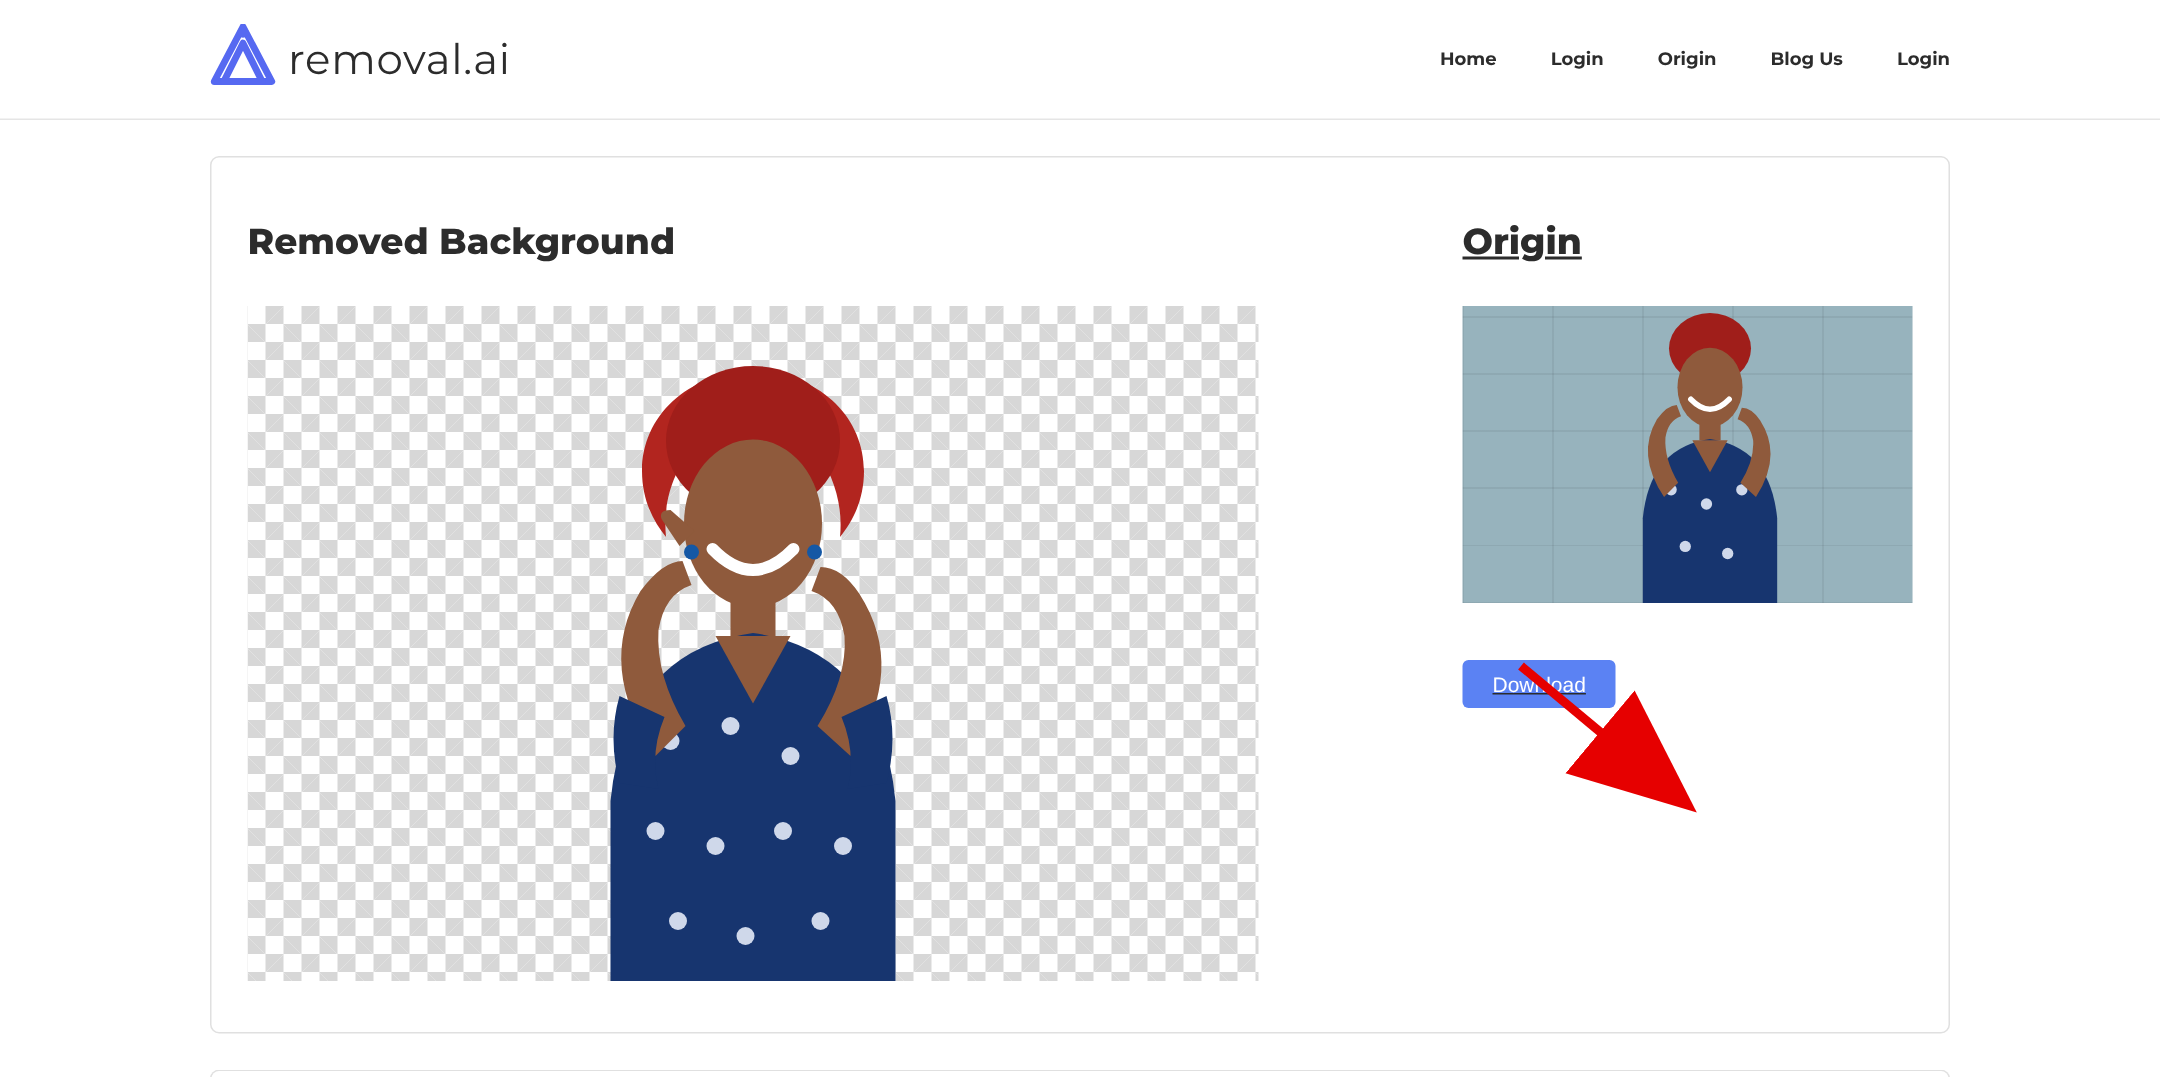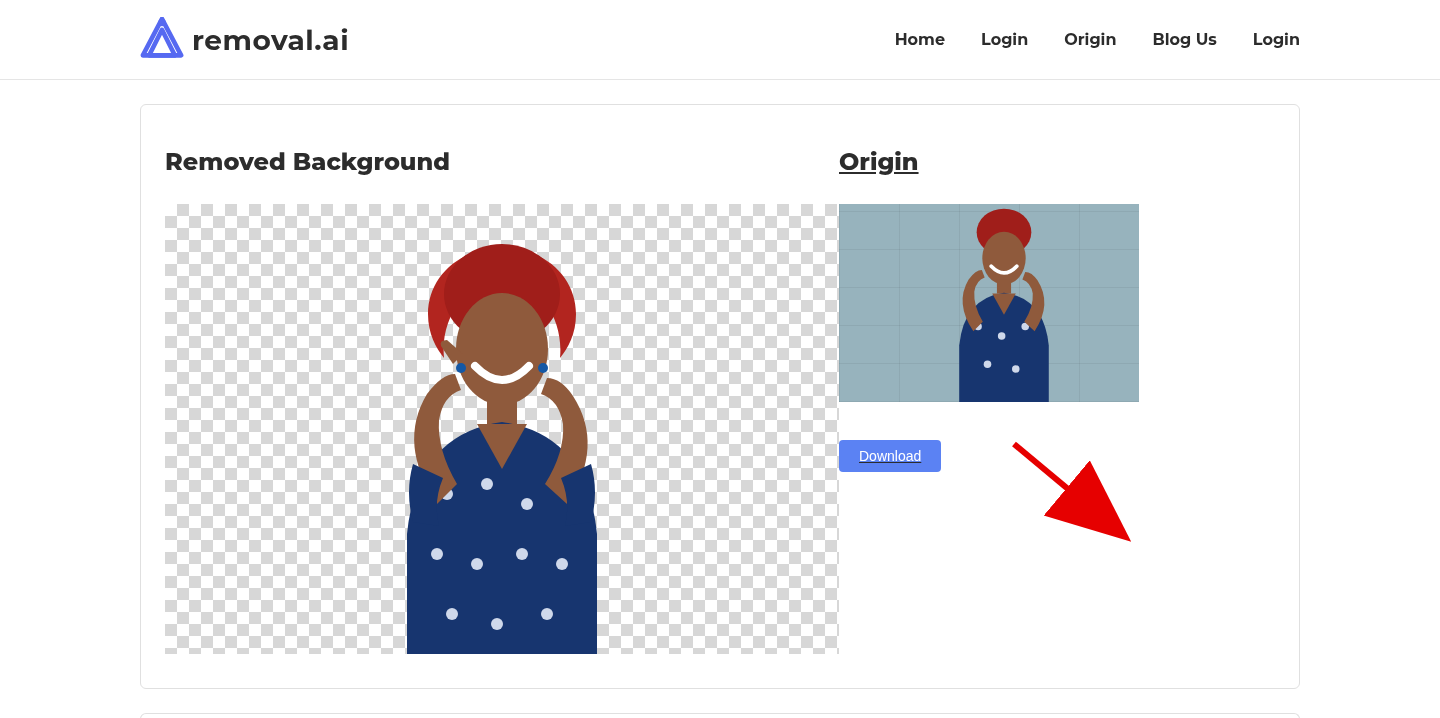--- a/index.html
+++ b/index.html
@@ -21,40 +21,41 @@
     align-items: center;
     padding: 0 140px;
   }
   .logo {
     display: flex;
     align-items: center;
     gap: 8px;
   }
   .logo-text {
     font-size: 28px;
-    font-weight: 700;
+    font-weight: 400;
     color: #2c2c2c;
     letter-spacing: .5px;
   }
   .nav { margin-left: auto; display: flex; gap: 36px; }
   .nav a {
     text-decoration: none;
     color: #2c2c2c;
     font-weight: 700;
-    font-size: 16px;
+    font-size: 12px;
   }
 
   
   .container { width: 1160px; margin: 24px auto 0; }
   .panel {
     width: 100%;
     border: 1px solid #e0e0e0;
     border-radius: 6px;
     padding: 42px 24px 34px 24px;
     display: flex;
+    gap: 136px;
   }
   h2.section-title {
     font-size: 24px;
     font-weight: 800;
     margin-bottom: 28px;
     color: #2c2c2c;
   }
 
   
   .col-left { flex: 0 0 674px; }

